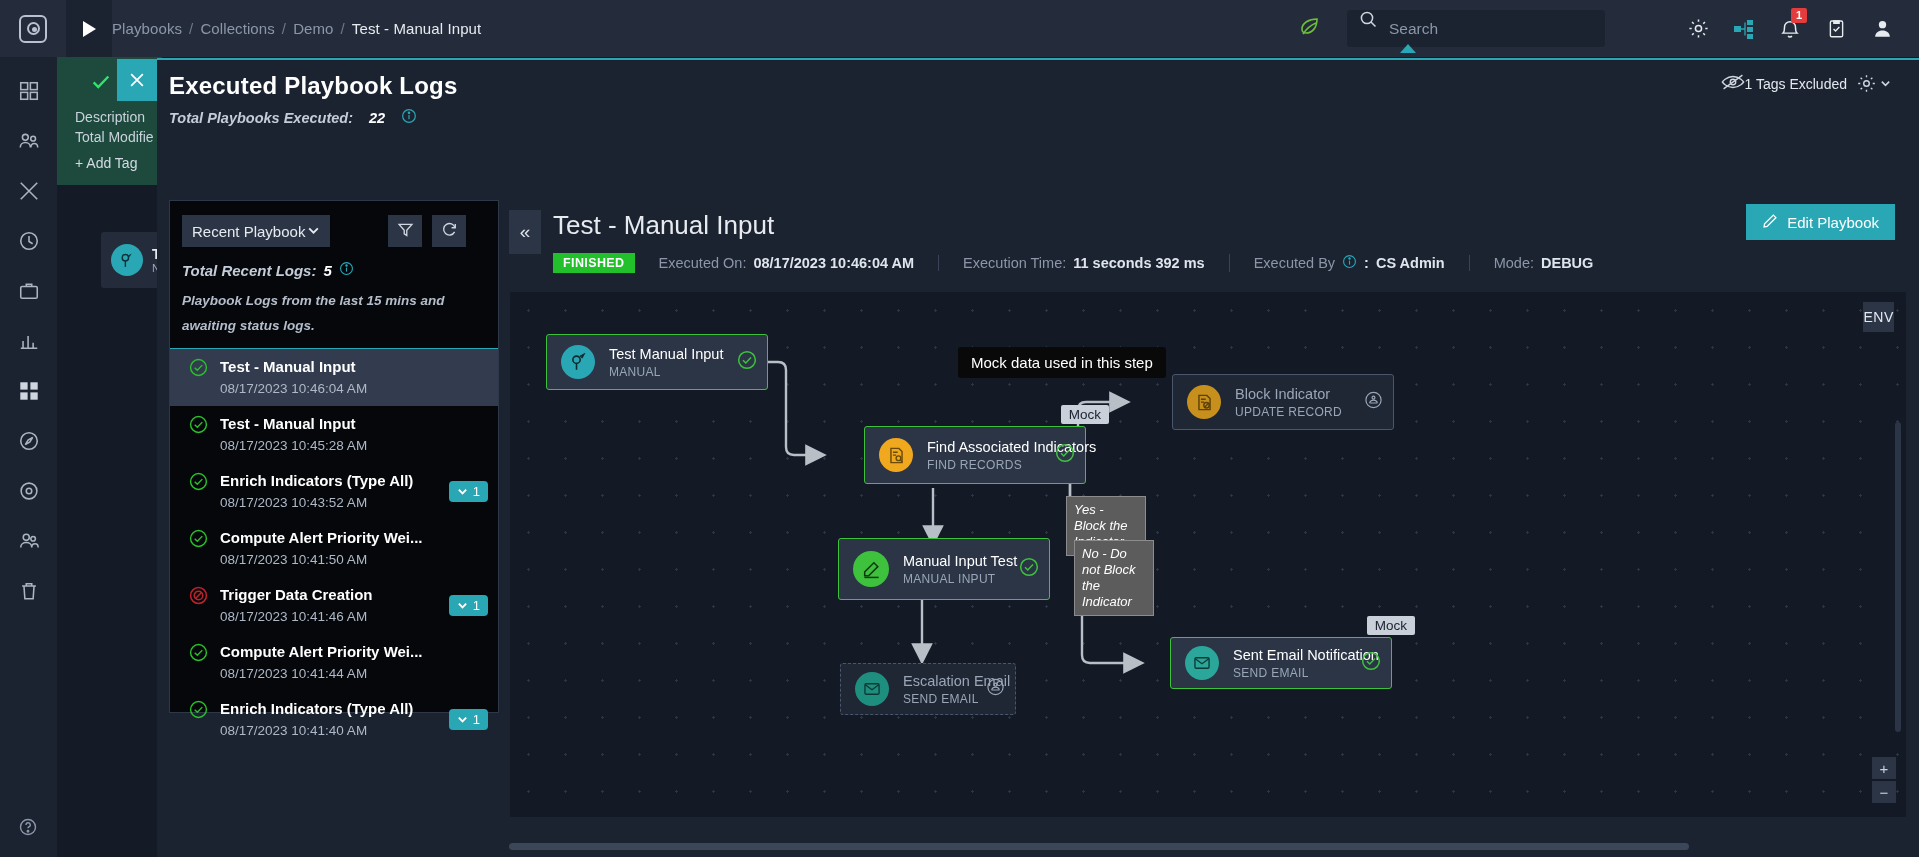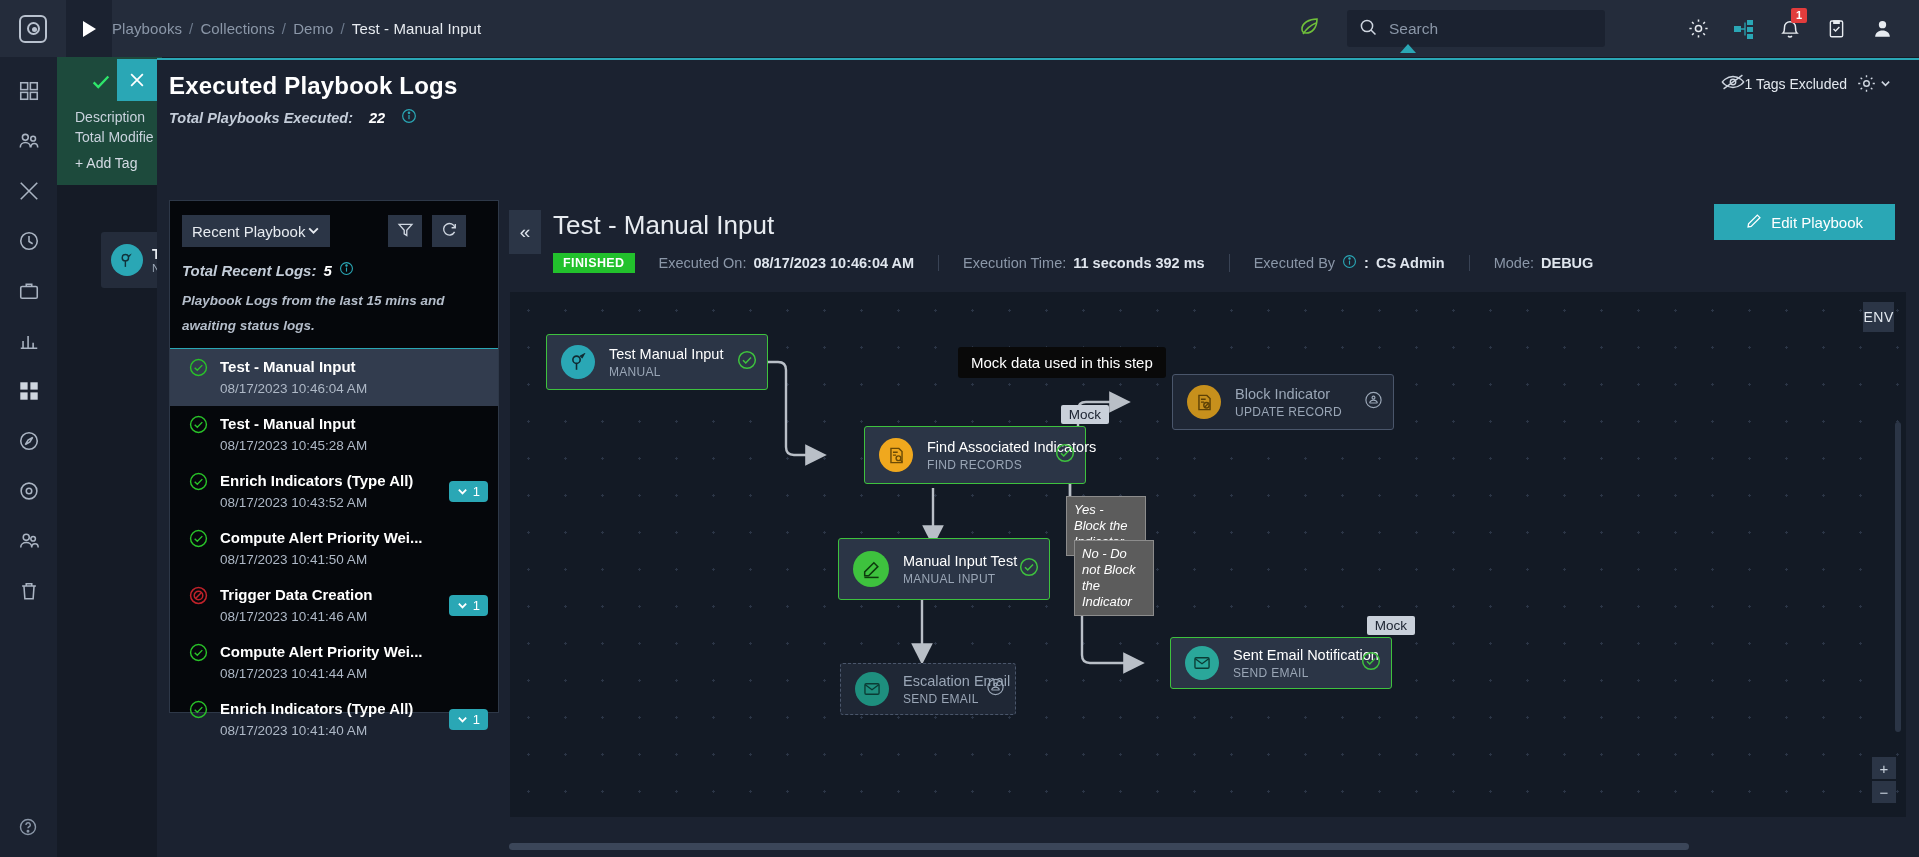--- a/index.html
+++ b/index.html
@@ -41,21 +41,21 @@
   #breadcrumb .crumb { color: #8b97a8; }
   #breadcrumb .crumb.current { color: #e7ebf0; }
   #breadcrumb .sep { color: #6c798c; margin: 0 7px; }
 
   #topbar-right {
     position: absolute; right: 0; top: 0; height: 57px; display: flex; align-items: center;
   }
   #leaf-badge { margin-right: 24px; }
   #search-wrap {
     width: 258px; height: 37px; background: #1b2230; border-radius: 3px;
-    display: flex; align-items: center; padding: 0 12px; margin-right: 70px;
+    display: flex; padding: 0 12px; margin-right: 70px;
   }
   #search-wrap .s-ico { margin-right: 12px; }
   #search-input {
     background: transparent; border: none; outline: none; color: #cfd6e0;
     font-size: 15.5px; font-family: "Liberation Sans", sans-serif; width: 100%;
   }
   #search-input::placeholder { color: #8b97a8; }
   .top-ico {
     width: 46px; height: 57px; display: flex; align-items: center; justify-content: center;
     position: relative; cursor: pointer;
@@ -172,21 +172,21 @@
   #detail-meta {
     position:absolute; left: 44px; top: 53px; display:flex; align-items:center; gap:0;
     font-size: 14.5px; color:#8b97a8;
   }
   .status-pill { background:#22c12c; color:#ffffff; font-size:12.5px; font-weight:bold; padding:3px 10px; letter-spacing:.4px;}
   .meta-seg { display:flex; align-items:center; gap:7px; padding: 0 24px; }
   .meta-seg + .meta-seg { border-left: 1px solid #394355; }
   .meta-seg .mv { color: #dfe5ed; font-weight: bold; }
   #edit-playbook {
     position:absolute; right: 12px; top: 4px; height:36px; background:#2aa7b5; color:#ffffff;
-    display:flex; align-items:center; gap:9px; padding: 0 32px; font-size:15px; cursor:pointer; border:none;
+    display:flex; align-items:center; gap:9px; padding: 0 16px; font-size:15px; cursor:pointer; border:none;
     font-family:"Liberation Sans", sans-serif;
   }
 
   
   #canvas {
     position:absolute; left: 1px; top: 92px; width: 1396px; height: 525px;
     background:
       radial-gradient(circle, #2b3546 1.1px, transparent 1.2px) 0 0 / 37px 37px,
       #131a25;
     overflow: hidden;

